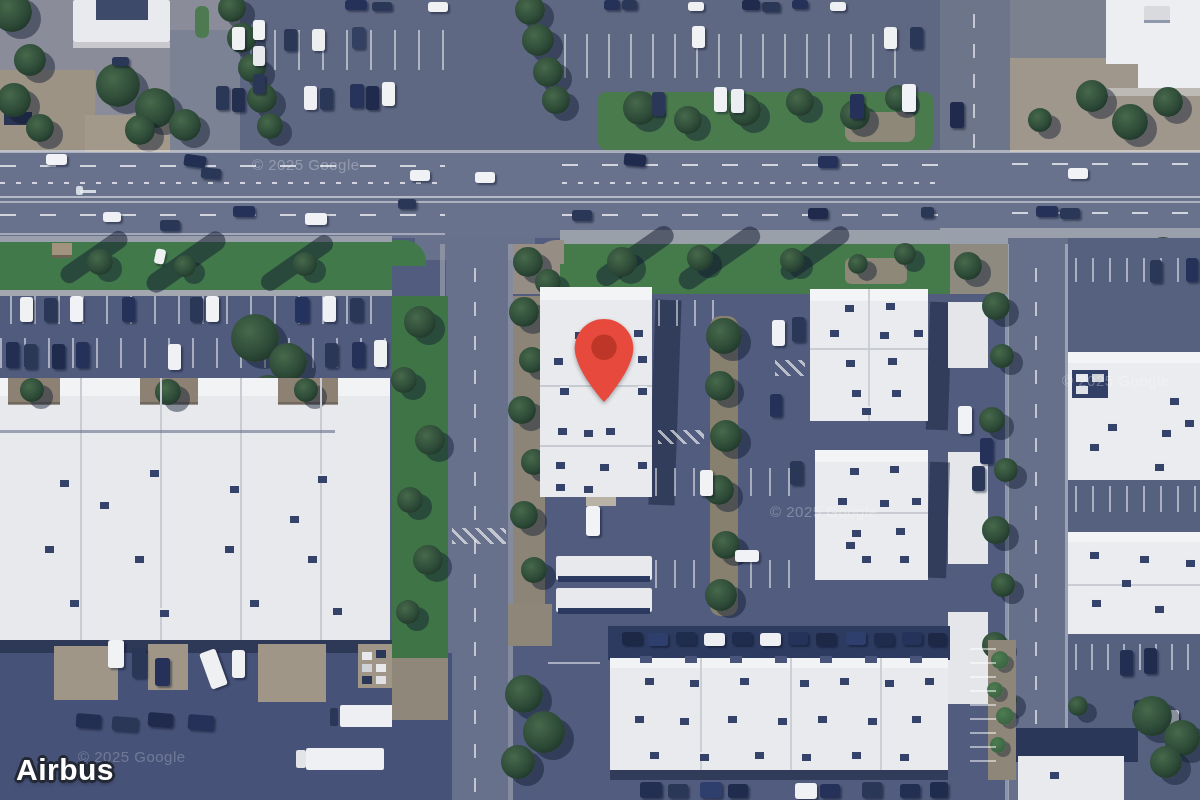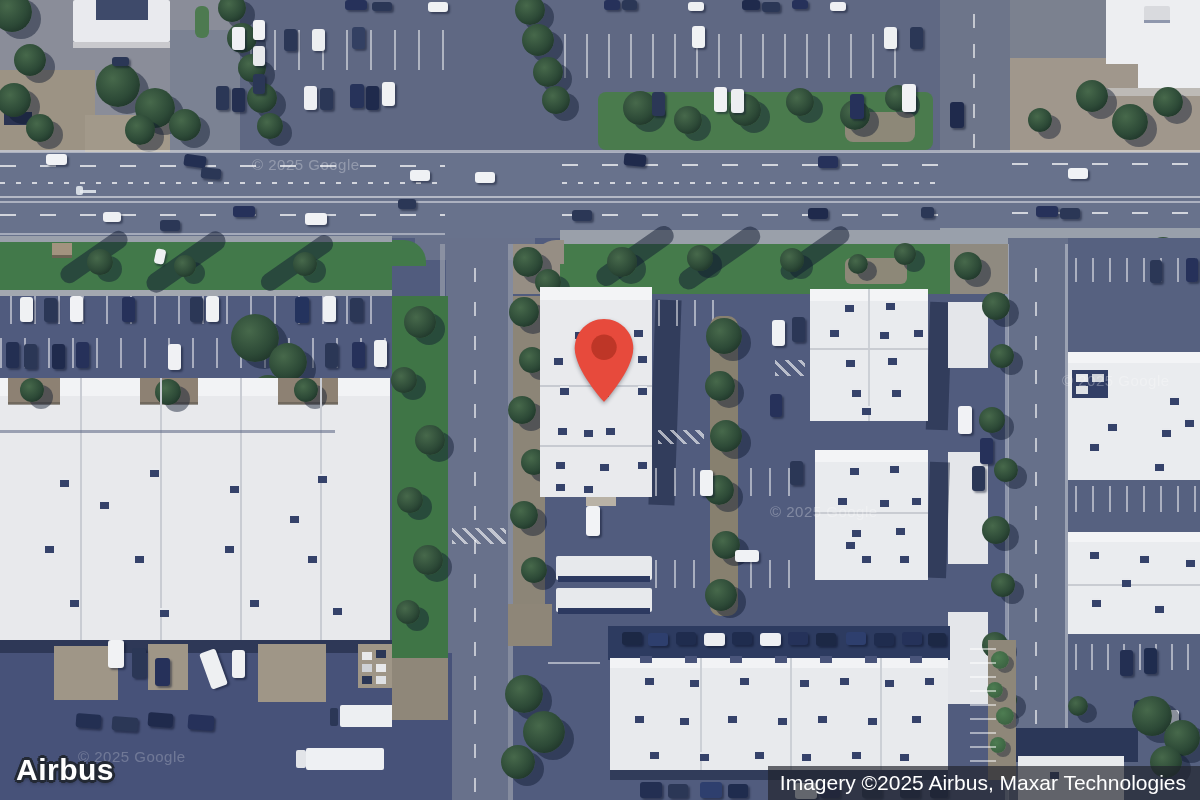--- a/index.html
+++ b/index.html
@@ -593,14 +593,13 @@
   <div class="watermark" style="left:770px;top:503px;">© 2025 Google</div>
   <div class="watermark" style="left:1062px;top:372px;">© 2025 Google</div>
   <div class="watermark" style="left:78px;top:748px;opacity:.8;">© 2025 Google</div>
 
   <svg id="pin" viewBox="0 0 24 34">
     <path d="M12 0C5.37 0 0 5.37 0 12c0 9 12 22 12 22s12-13 12-22C24 5.37 18.63 0 12 0z" fill="#E74A3C"></path>
     <circle cx="12" cy="11.6" r="5.2" fill="#BE3627"></circle>
   </svg>
 
   <div id="google-logo">Airbus</div>
-  <div id="attribution">Imagery ©2025 Airbus, Maxar Technologies</div>
 </div>
 
 </body></html>

